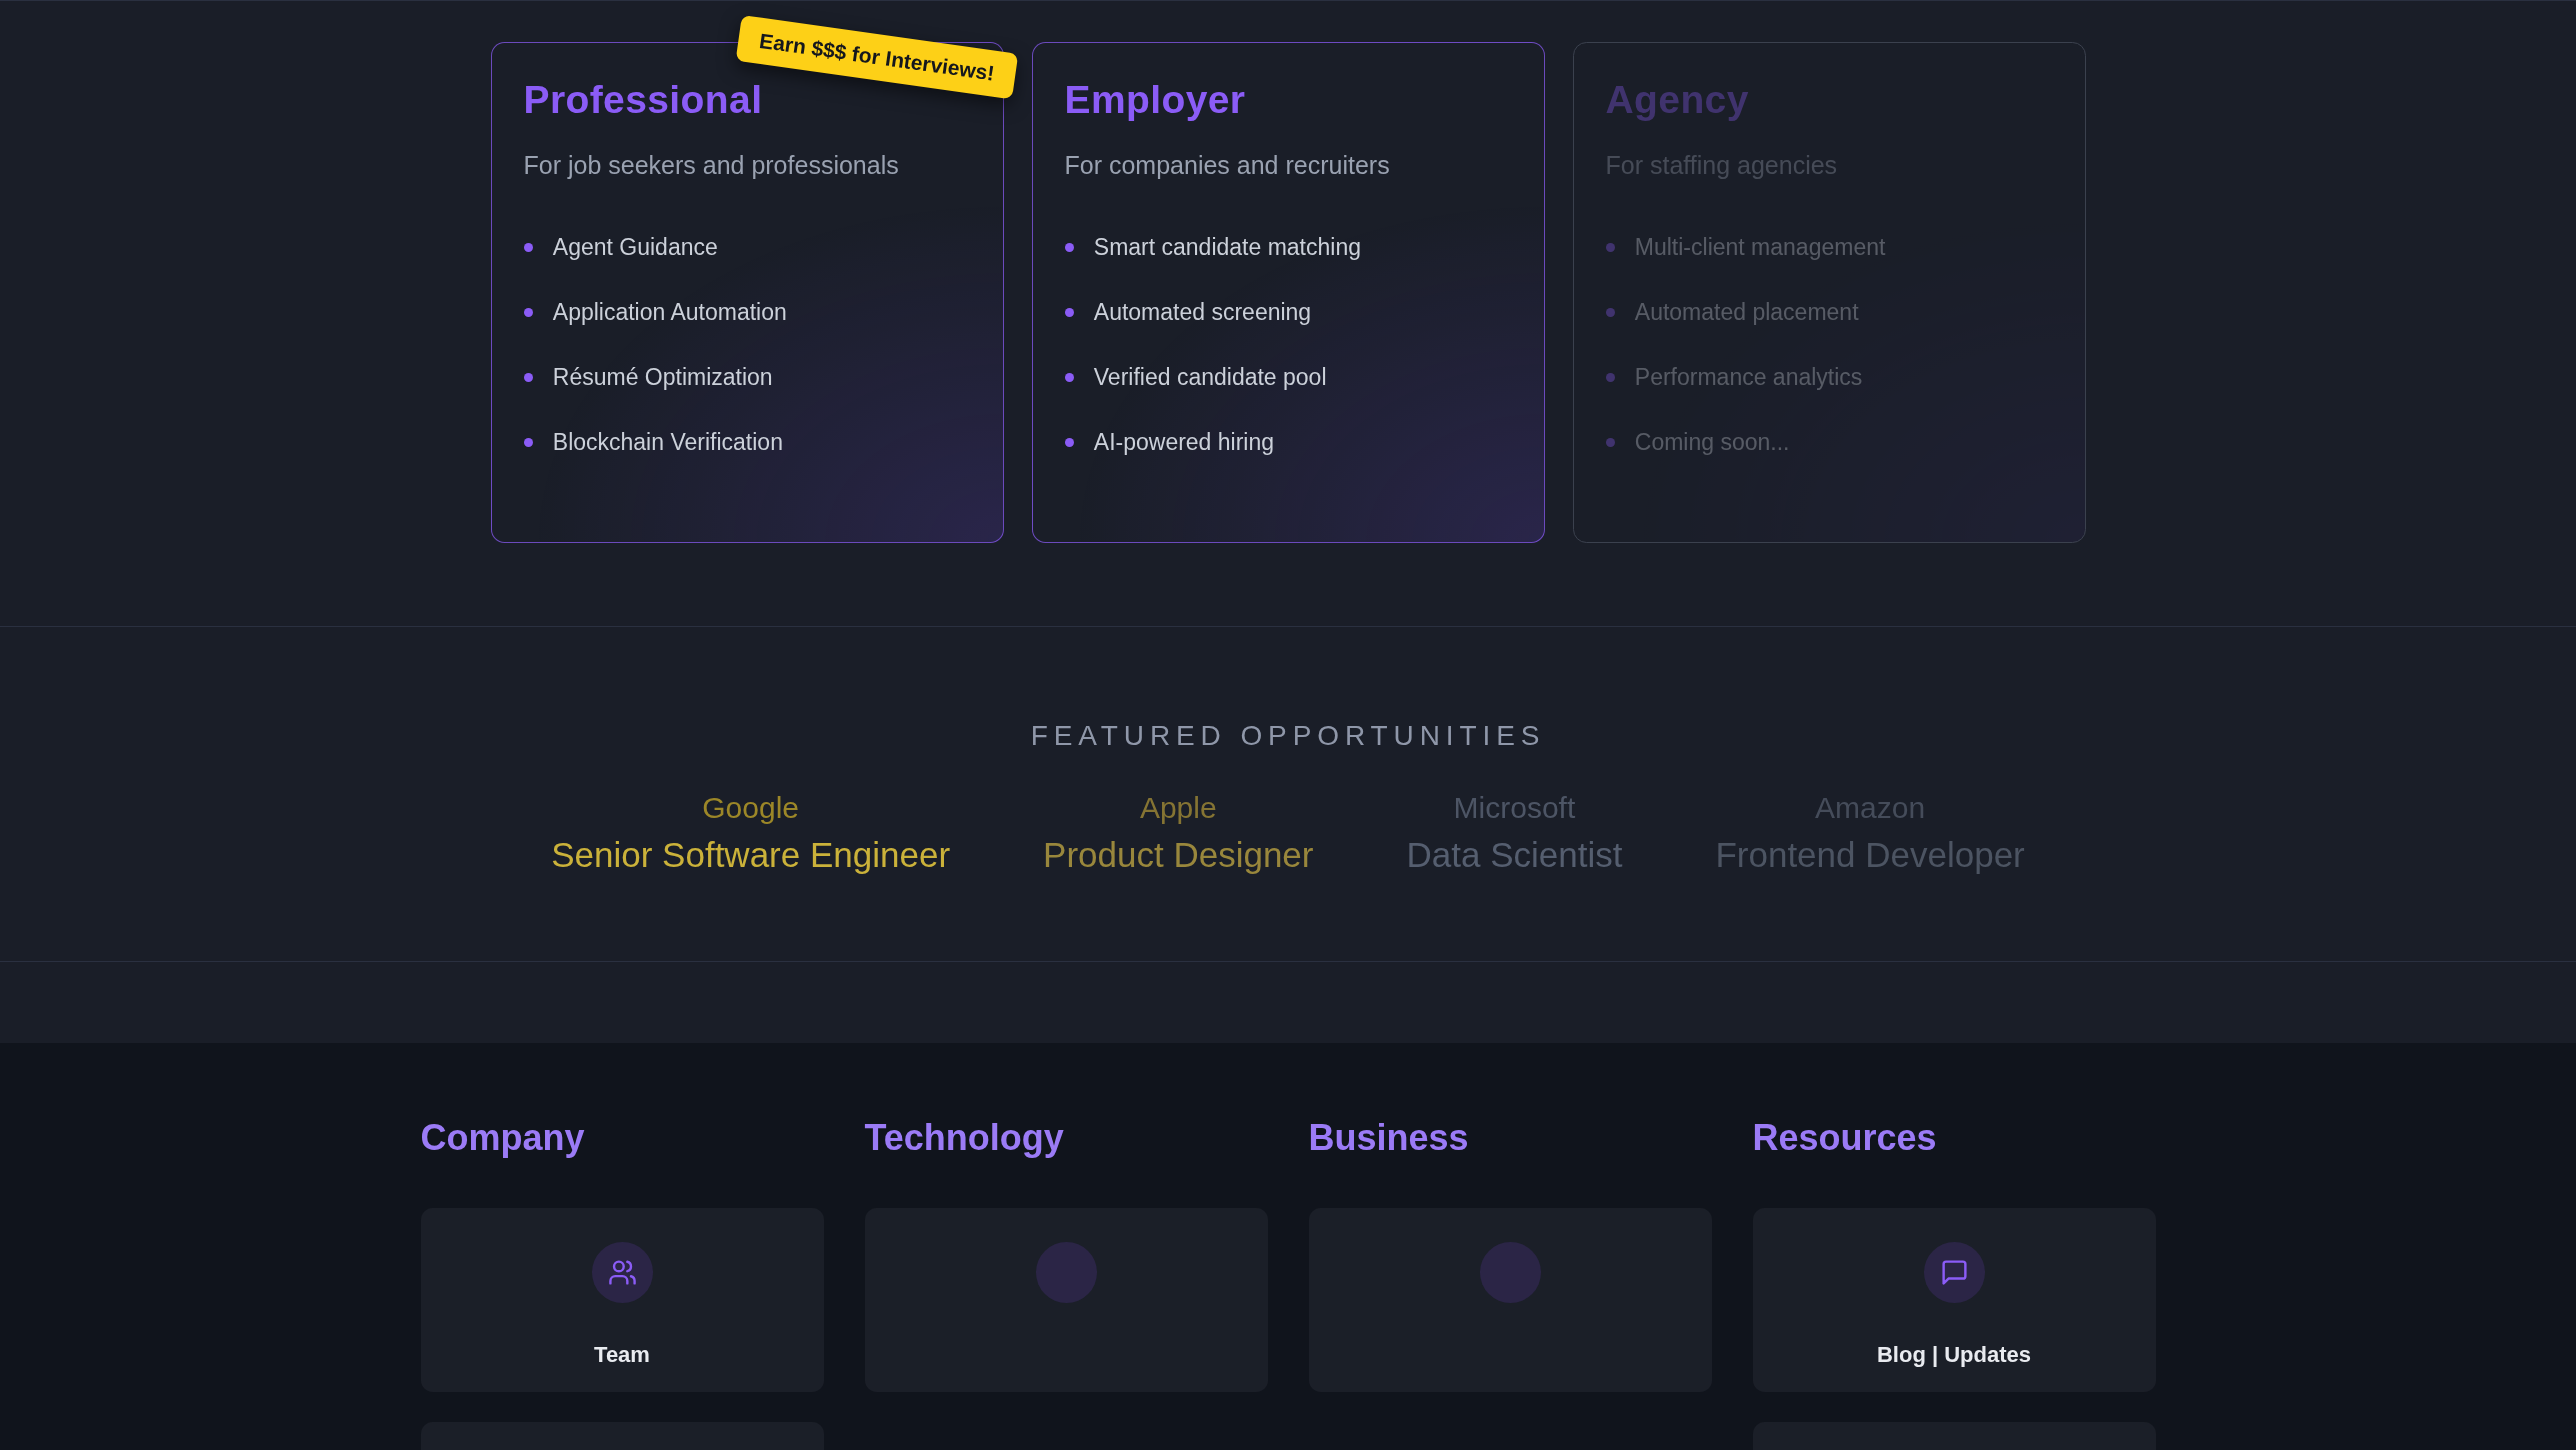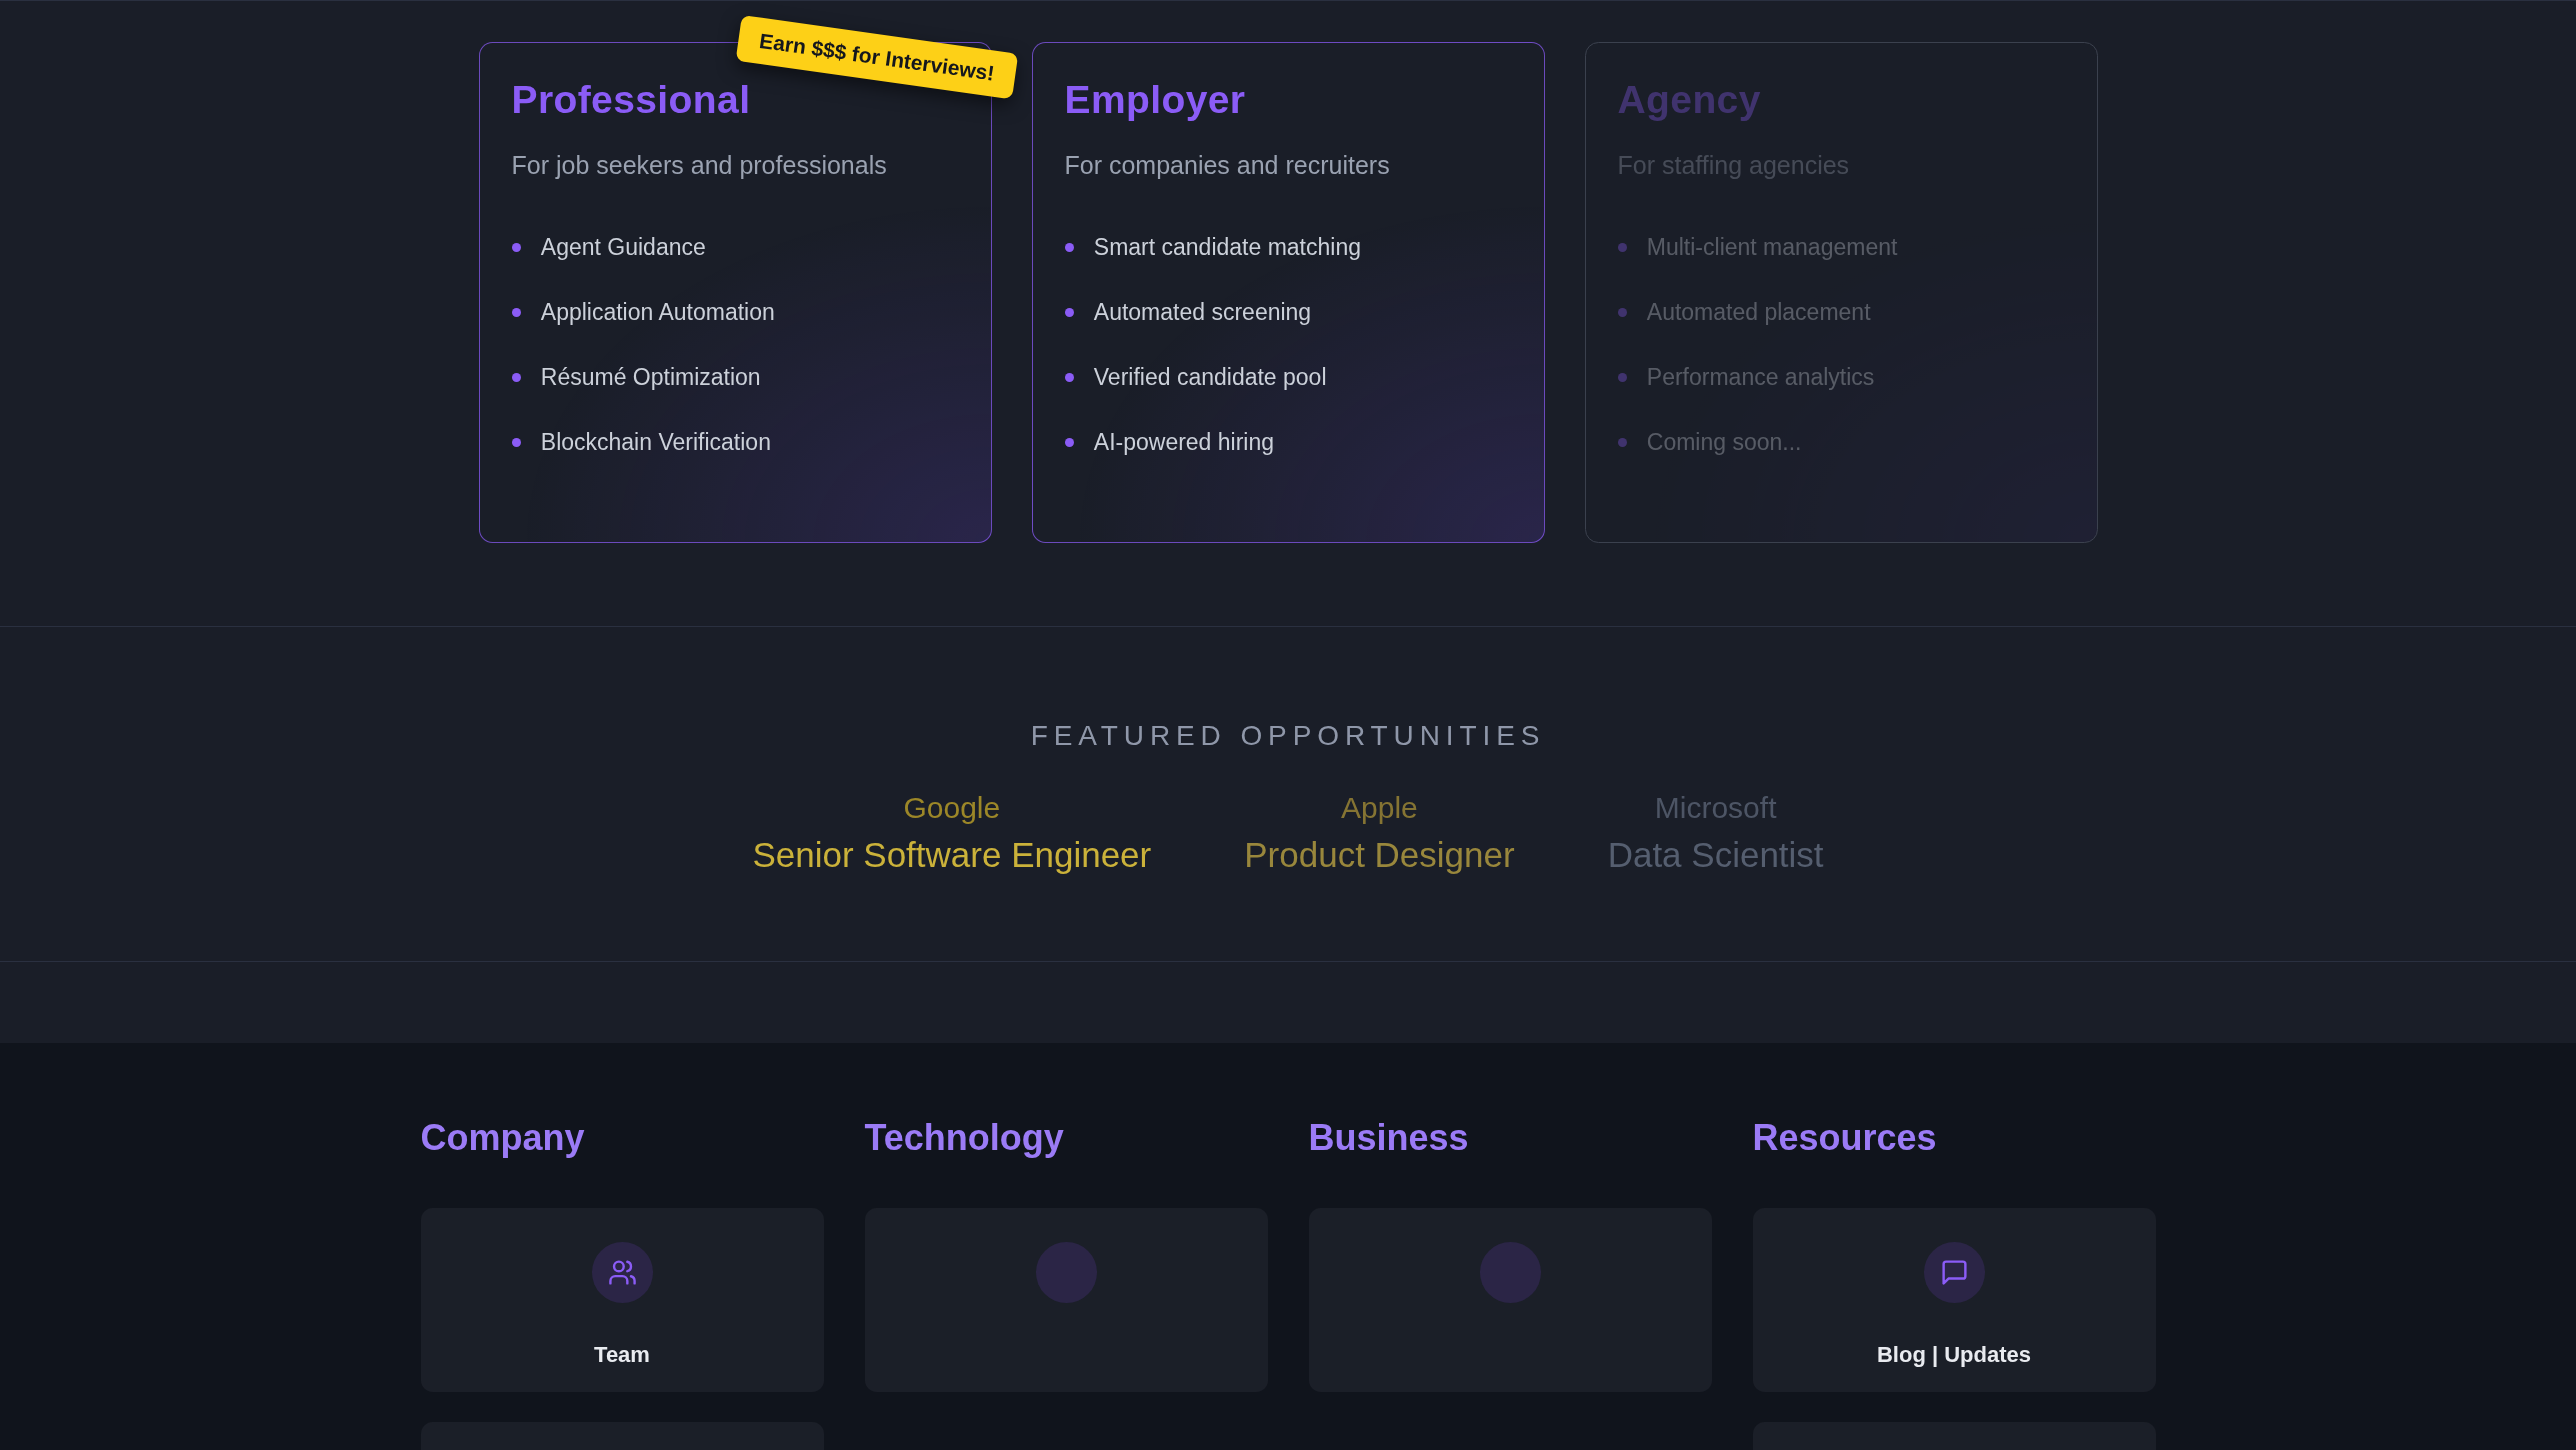--- a/index.html
+++ b/index.html
@@ -5,21 +5,21 @@
   html,body{margin:0;padding:0;background:#0e1119;}
   .page{
     width:2576px;height:1450px;overflow:hidden;position:relative;
     background:#1a1e28;
     font-family:"Liberation Sans","DejaVu Sans",sans-serif;
     -webkit-font-smoothing:antialiased;
   }
 
   
   .tiers-section{height:626px;border-top:0.8px solid #2a3040;position:relative;box-sizing:border-box;}
-  .tier-row{display:flex;justify-content:center;gap:40px;padding-top:41px;}
+  .tier-row{display:flex;justify-content:center;gap:28px;padding-top:41px;}
   .tier-card{
     width:513px;height:501px;box-sizing:border-box;
     border:1.7px solid rgba(139,92,246,.72);border-radius:13.5px;
     padding:35px 32px 0 32px;
     background:radial-gradient(758px 547px at 100% 100%, rgba(124,77,255,.16), rgba(124,77,255,0) 62%);
   }
   .tier-card.disabled{opacity:.34;border-color:#7c8598;}
   .tier-title{margin:0 0 29px 0;font-size:39px;font-weight:bold;color:#8b5cf6;letter-spacing:0.4px;}
   .tier-sub{margin:0 0 54px 0;font-size:25px;color:#9aa2b1;}
   .tier-features{list-style:none;margin:0;padding:0;}
@@ -150,20 +150,24 @@
         <div class="company" style="color: rgb(156, 135, 40);">Google</div>
         <div class="title" style="color: rgb(203, 178, 58);">Senior Software Engineer</div>
       </div>
       <div class="job">
         <div class="company" style="color: rgb(133, 116, 51);">Apple</div>
         <div class="title" style="color: rgb(153, 135, 60);">Product Designer</div>
       </div>
       <div class="job">
         <div class="company" style="color: rgb(77, 85, 101);">Microsoft</div>
         <div class="title" style="color: rgb(85, 94, 111);">Data Scientist</div>
+      </div>
+      <div class="job">
+        <div class="company" style="color: rgb(69, 76, 90);">Amazon</div>
+        <div class="title" style="color: rgb(76, 84, 98);">Frontend Developer</div>
       </div>
     </div>
   </section>
 
   <section class="strip-section"></section>
 
   <footer class="footer">
     <div class="footer-cols">
 
       <div class="footer-col">

